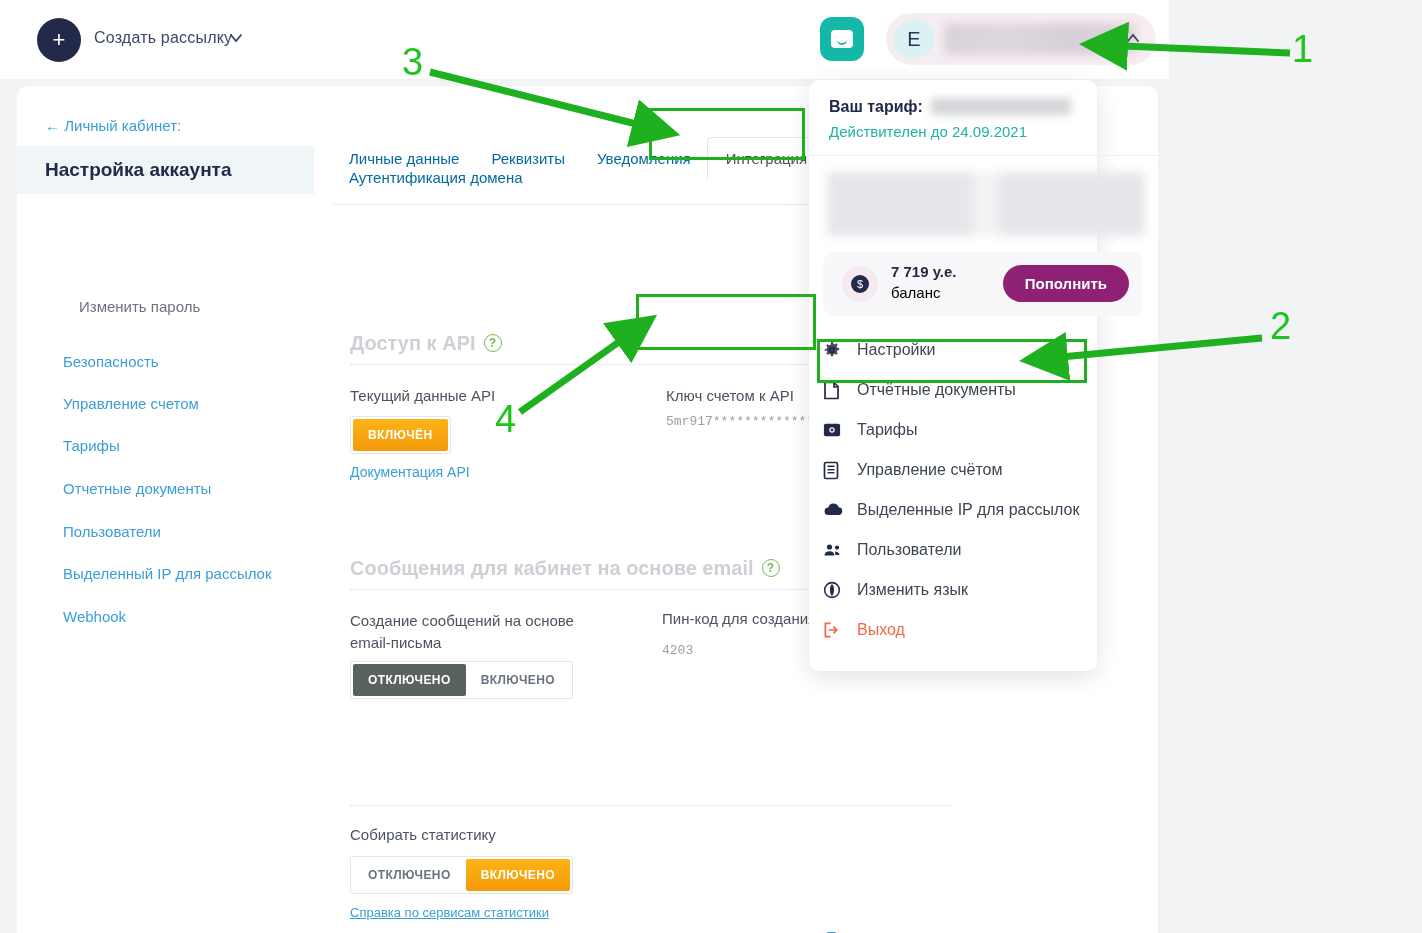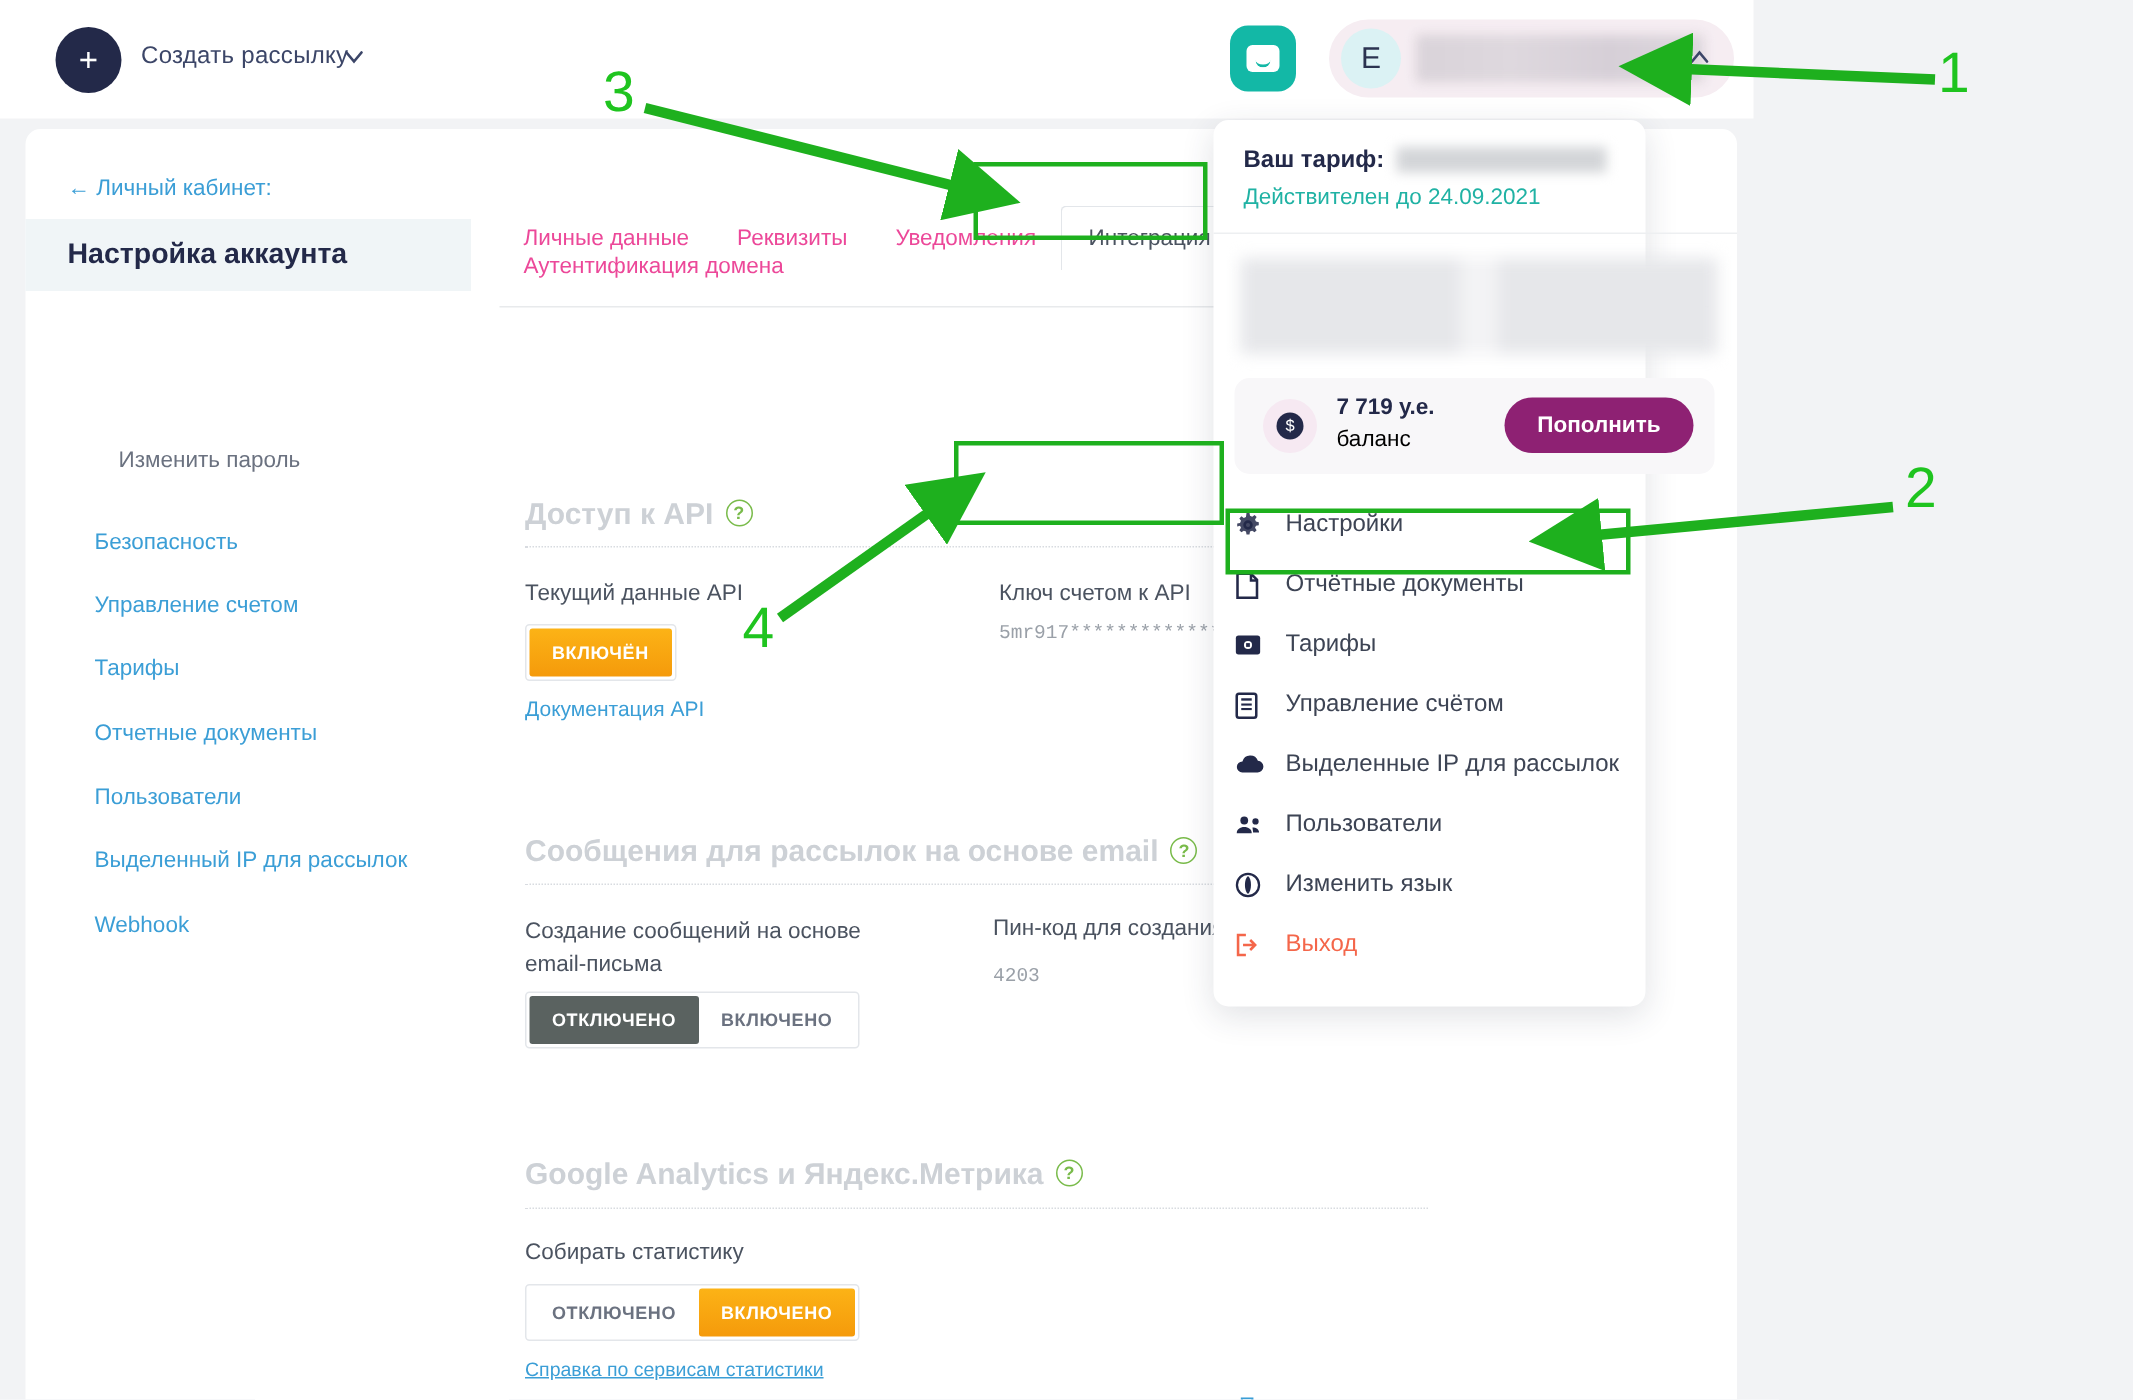--- a/index.html
+++ b/index.html
@@ -100,21 +100,21 @@
     font-size: 15px; color: #3b9ed6; cursor: pointer; white-space: nowrap;
   }
 
   
   .main { position: absolute; left: 297px; top: 0; right: 0; bottom: 0; }
   .tabs {
     position: absolute; left: 19px; top: 38px;
     display: flex; align-items: flex-end; gap: 0px;
   }
   .tab {
-    font-size: 15px; color: #ec4899; cursor: pointer;
+    font-size: 15px; color: #0369a1; cursor: pointer;
     padding: 0 16px; white-space: nowrap;
   }
   .tab.active {
     color: #4b5360; background: #fff;
     border: 1px solid #e3e6ea; border-bottom: none;
     border-radius: 4px 4px 0 0;
     padding: 12px 18px 13px 18px;
     position: relative; top: 13px;
   }
   .tab-row2 { position: absolute; left: 19px; top: 83px; }
@@ -276,35 +276,32 @@
       <div class="toggle-group" style="left:36px; top:330px;">
         <div class="tg-btn on-orange">ВКЛЮЧЁН</div>
       </div>
       <div class="blue-link" style="left:36px; top:378px;">Документация API</div>
 
       <div class="field-label" style="left:352px; top:301px;">Ключ счетом к API</div>
       <div class="blue-link" style="left:500px; top:302px;">по</div>
       <div class="muted-val" style="left:352px; top:328px;">5mr917****************</div>
 
       <div class="sec-title" style="left:36px; top:471px;">
-        <span>Сообщения для рассылок на основе email</span><span class="help-q">?</span>
+        <span>Сообщения для кабинет на основе email</span><span class="help-q">?</span>
       </div>
       <div class="dotline" style="left:36px; top:503px;"></div>
 
       <div class="field-label" style="left:36px; top:524px; width:250px; line-height:22px;">Создание сообщений на основе email-письма</div>
       <div class="toggle-group" style="left:36px; top:575px;">
         <div class="tg-btn on-dark">ОТКЛЮЧЕНО</div>
         <div class="tg-btn">ВКЛЮЧЕНО</div>
       </div>
       <div class="field-label" style="left:348px; top:524px;">Пин-код для создания с</div>
       <div class="muted-val" style="left:348px; top:557px;">4203</div>
 
-      <div class="sec-title" style="left:36px; top:686px;">
-        <span>Google Analytics и Яндекс.Метрика</span><span class="help-q">?</span>
-      </div>
       <div class="dotline" style="left:36px; top:719px;"></div>
 
       <div class="field-label" style="left:36px; top:740px;">Собирать статистику</div>
       <div class="toggle-group" style="left:36px; top:770px;">
         <div class="tg-btn">ОТКЛЮЧЕНО</div>
         <div class="tg-btn on-orange">ВКЛЮЧЕНО</div>
       </div>
       <div class="blue-link" style="left:36px; top:819px; font-size:13px;text-decoration:underline;">Справка по сервисам статистики</div>
 
       <div class="blue-link" style="left:512px; top:842px; font-size:15px;">

